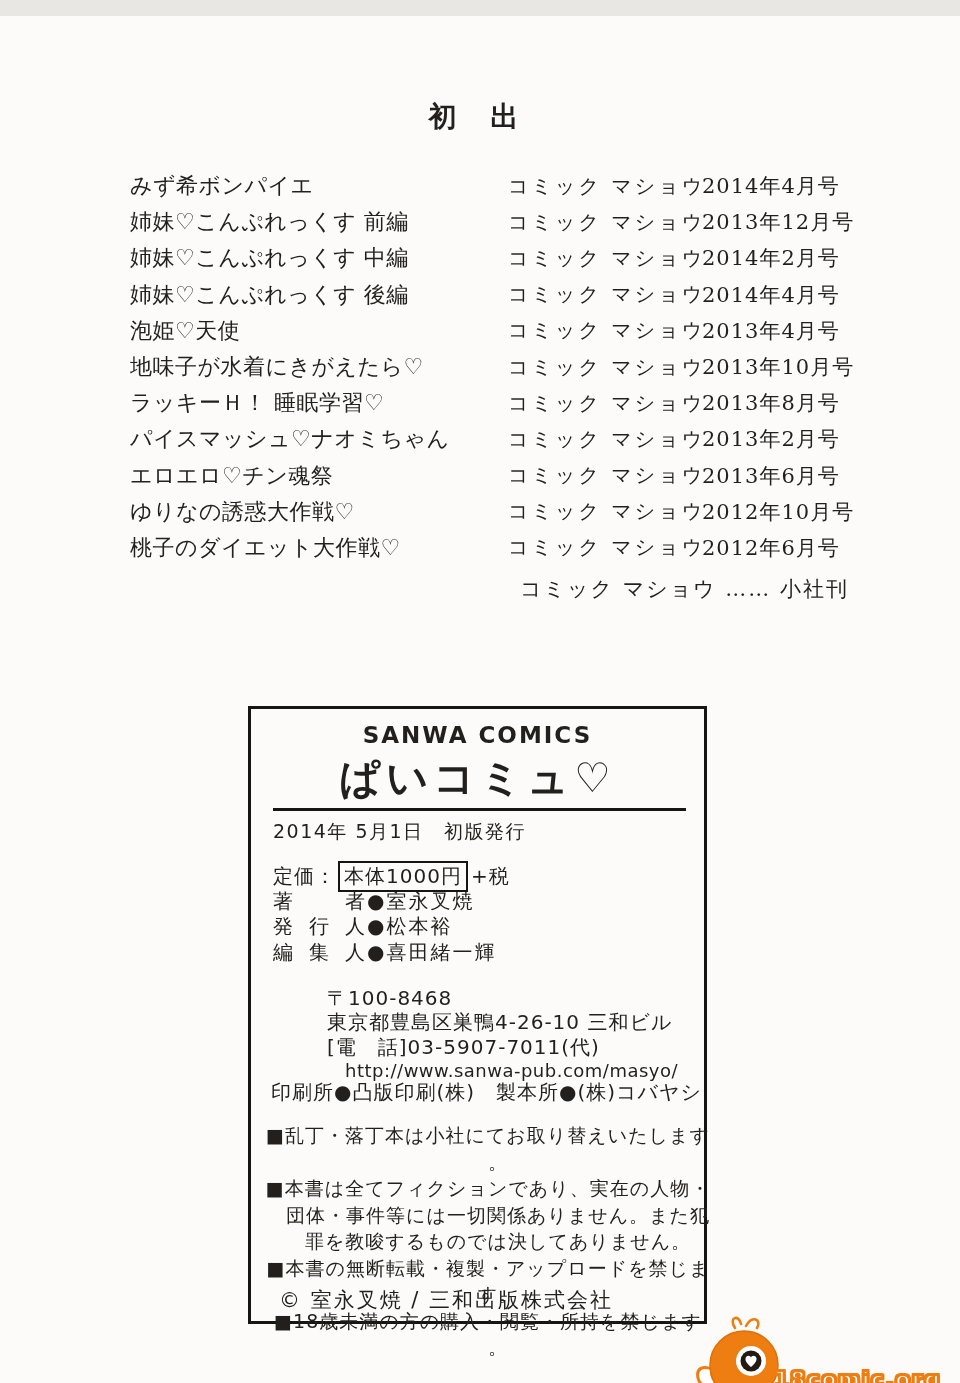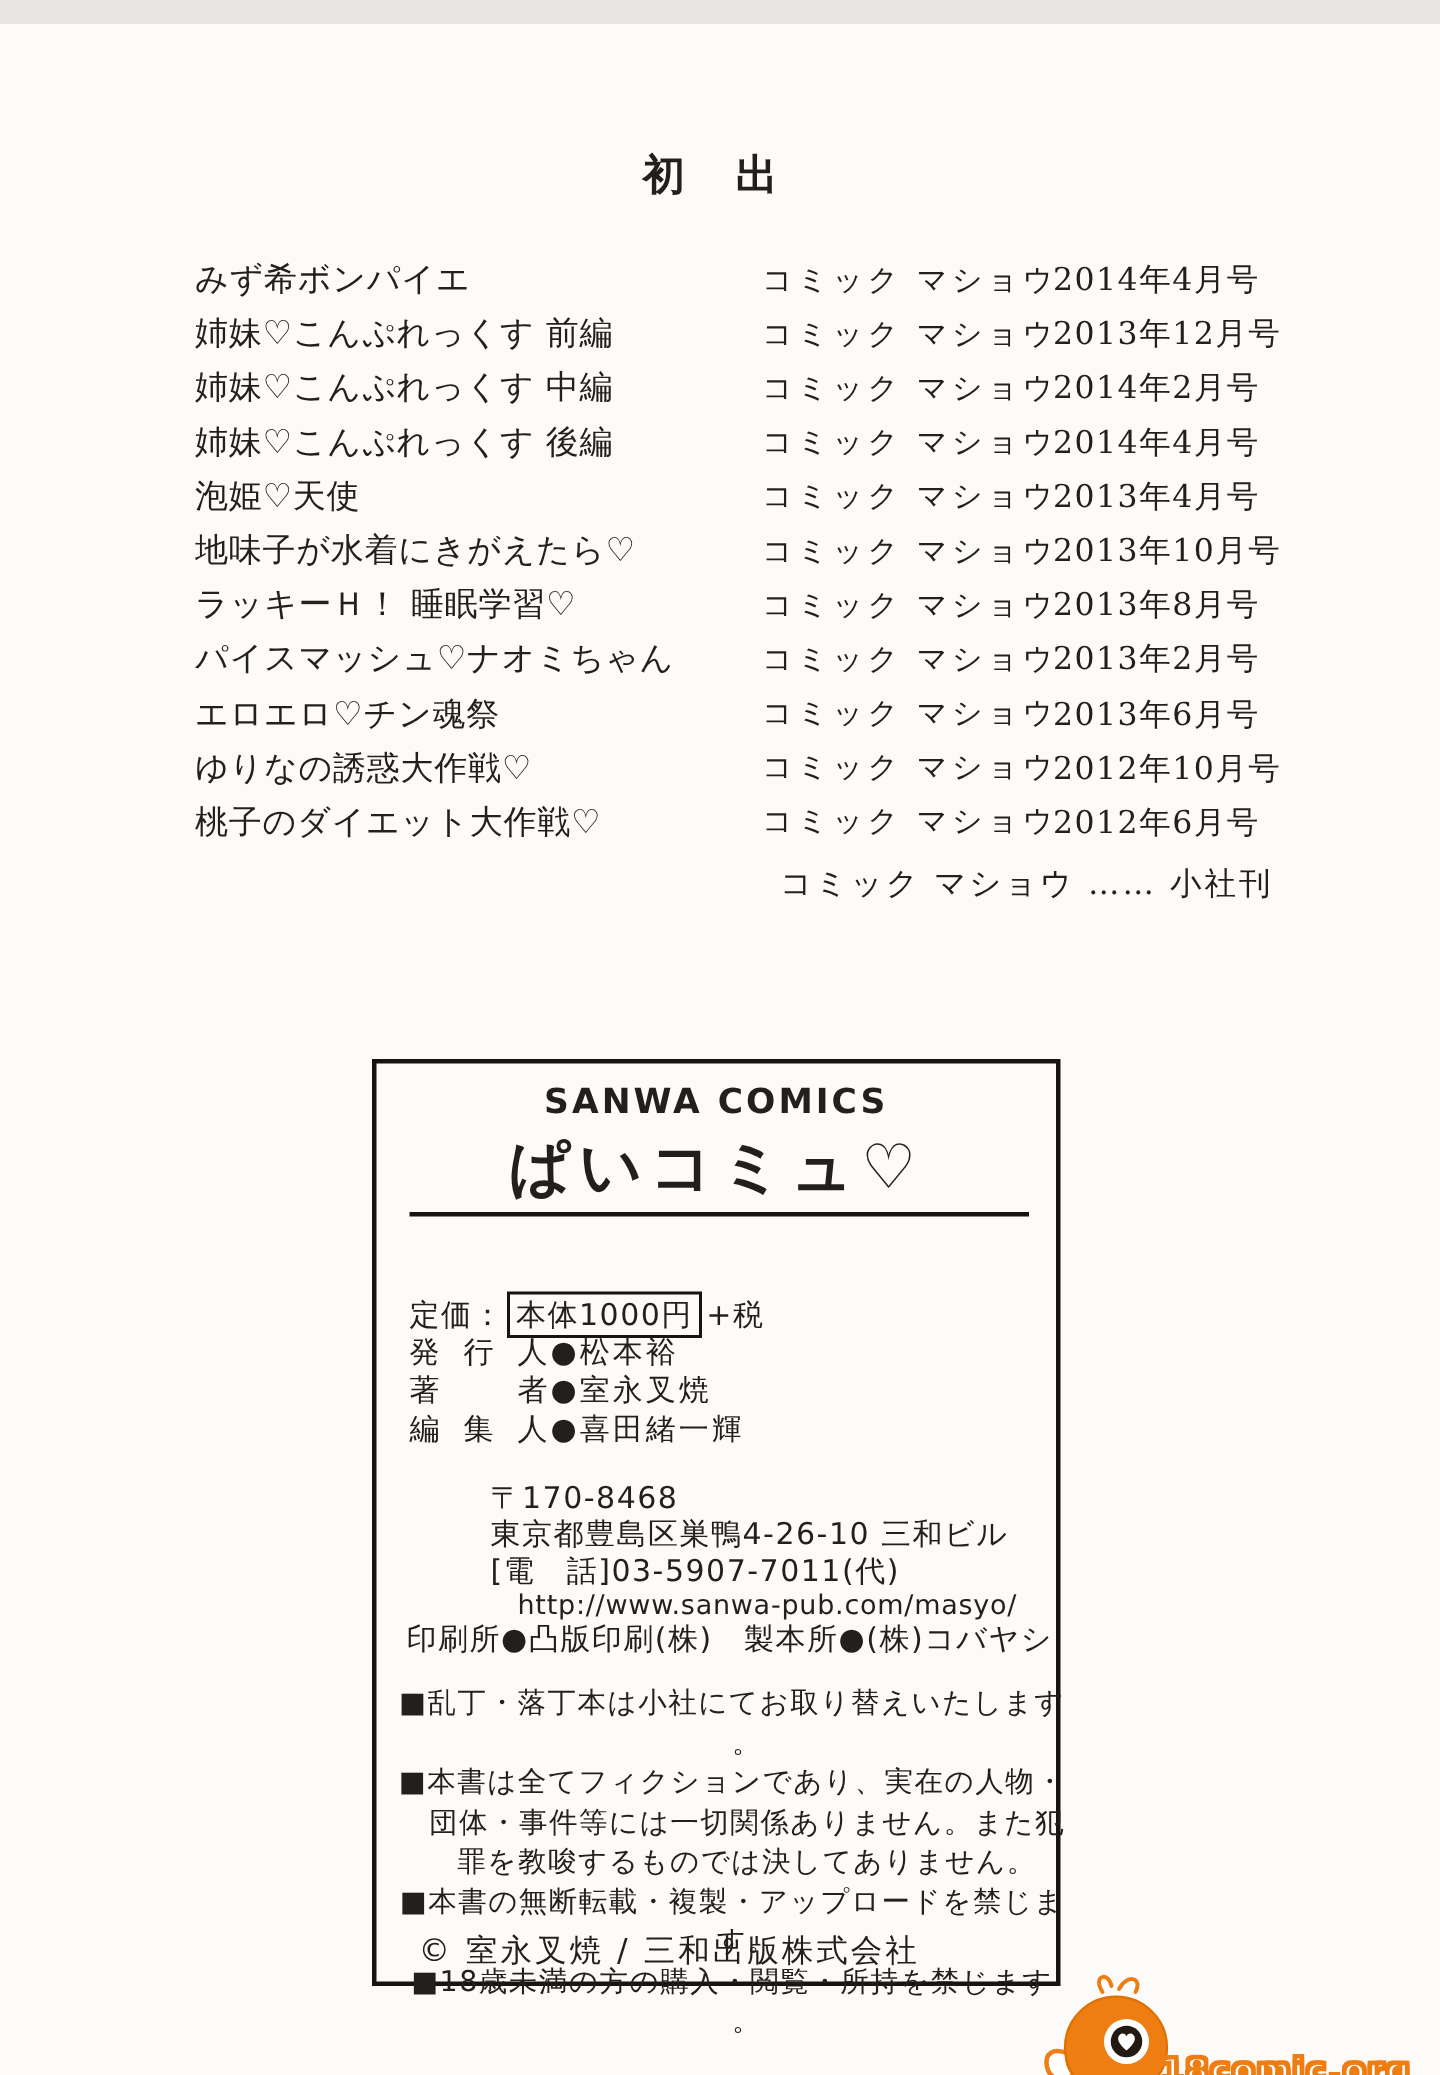--- a/index.html
+++ b/index.html
@@ -162,45 +162,46 @@
       </div>
 
   </div>
 
   <div class="list-note">コミック マショウ …… 小社刊</div>
 
   <div class="colophon-box">
     <div class="imprint">SANWA COMICS</div>
     <div class="book-title">ぱいコミュ♡</div>
     <div class="title-rule"></div>
+    <div class="edition">2014年 5月1日　初版発行</div>
 
     <div class="price-line">
       <span>定価：</span><span class="price-box">本体1000円</span><span>+税</span>
     </div>
 
     <div class="credits">
+
+        <div class="credit-row">
+          <span class="c-label">著　者</span><span>●</span><span>室永叉焼</span>
+        </div>
 
         <div class="credit-row">
           <span class="c-label">発行人</span><span>●</span><span>松本裕</span>
         </div>
 
         <div class="credit-row">
-          <span class="c-label">著　者</span><span>●</span><span>室永叉焼</span>
-        </div>
-
-        <div class="credit-row">
           <span class="c-label">編集人</span><span>●</span><span>喜田緒一輝</span>
         </div>
 
 
     </div>
 
     <div class="address">
 
-        <div>〒170-8468</div>
+        <div>〒100-8468</div>
 
         <div>東京都豊島区巣鴨4-26-10 三和ビル</div>
 
         <div>[電　話]03-5907-7011(代)</div>
 
         <div>http://www.sanwa-pub.com/masyo/</div>
 
     </div>
 
     <div class="production">印刷所●凸版印刷(株)　製本所●(株)コバヤシ</div>

